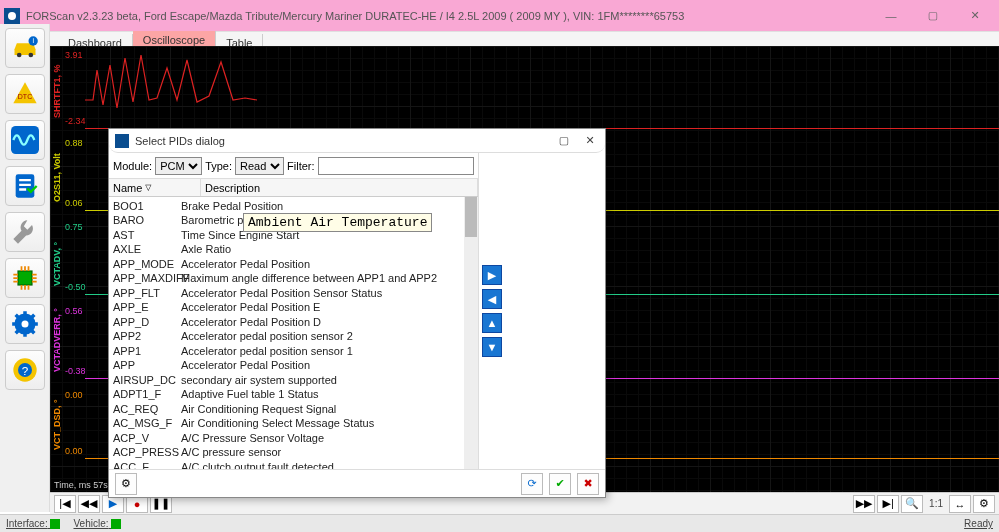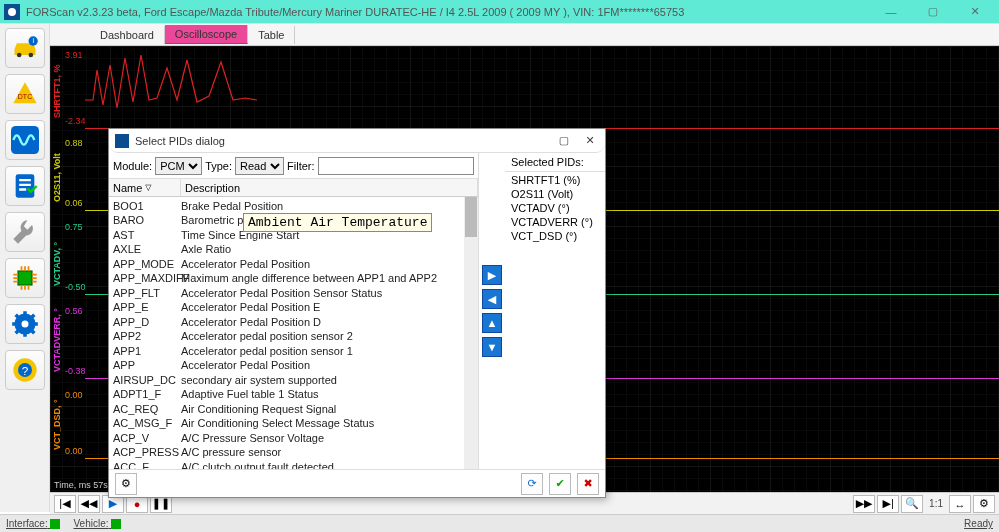--- a/index.html
+++ b/index.html
@@ -1,28 +1,28 @@
 <!DOCTYPE html>
 <html><head>
 <meta charset="utf-8">
 <style>
 * { box-sizing: border-box; margin: 0; padding: 0; font-family: "Segoe UI", Tahoma, sans-serif; }
 body { width: 999px; height: 532px; background: #fff; overflow: hidden; position: relative; font-size: 11px; }
 
 
-.titlebar { height: 24px; background: #5eead4; display: flex; align-items: center; padding: 0 4px; border-bottom: 1px solid #e0e0e0; }
+.titlebar { height: 32px; background: #f9a8d4; display: flex; align-items: center; padding: 0 4px; border-bottom: 1px solid #e0e0e0; }
 .titlebar .icon { width: 16px; height: 16px; margin-right: 6px; }
 .titlebar .title { flex: 1; color: #555; font-size: 11px; }
 .titlebar .winbtns { display: flex; gap: 2px; }
 .titlebar .winbtn { width: 40px; height: 22px; display: flex; align-items: center; justify-content: center; color: #666; }
 
 
-.tabstrip { height: 22px; background: #f5f5f5; display: flex; align-items: center; padding-left: 90px; border-bottom: 1px solid #ccc; }
+.tabstrip { height: 22px; background: #f5f5f5; display: flex; align-items: center; padding-left: 58px; border-bottom: 1px solid #ccc; }
 .tabstrip .tab { padding: 3px 10px; font-size: 11px; color: #333; border-right: 1px solid #ccc; }
-.tabstrip .tab.active { background: #ec4899; border-bottom: 1px solid #4d7c0f; }
+.tabstrip .tab.active { background: #fca5a5; border-bottom: 6px solid #4d7c0f; }
 
 
 .lefttools { position: absolute; left: 0; top: 24px; width: 50px; height: 488px; background: #f0f0f0; display: flex; flex-direction: column; align-items: center; padding-top: 4px; gap: 6px; border-right: 1px solid #ddd; }
 .toolbtn { width: 40px; height: 40px; border: 1px solid #ccc; border-radius: 4px; background: linear-gradient(#fdfdfd,#eee); display: flex; align-items: center; justify-content: center; }
 .toolbtn svg { width: 28px; height: 28px; }
 
 
 .scope { position: absolute; left: 50px; top: 46px; right: 0; bottom: 40px; background: #000; overflow: hidden; }
 .scope-grid { position: absolute; inset: 0;
   background-image:
@@ -55,21 +55,21 @@
 .dlg-title .dt { flex: 1; font-size: 11px; color: #333; }
 .dlg-title .dbtns { display: flex; gap: 8px; }
 .dlg-title .dbtn { width: 18px; height: 18px; display: flex; align-items: center; justify-content: center; color: #444; }
 .dlg-body { flex: 1; display: flex; overflow: hidden; }
 .dlg-left { width: 370px; display: flex; flex-direction: column; border-right: 1px solid #ddd; }
 .dlg-filter { height: 26px; display: flex; align-items: center; padding: 2px 4px; gap: 3px; border-bottom: 1px solid #ddd; font-size: 11px; }
 .dlg-filter select, .dlg-filter input { font-size: 11px; height: 18px; border: 1px solid #888; }
 .dlg-filter input { flex: 1; }
 .dlg-hdr { height: 18px; display: flex; border-bottom: 1px solid #ccc; font-size: 11px; background: #f6f6f6; }
 .dlg-hdr .col { padding: 2px 4px; border-right: 1px solid #ddd; display: flex; align-items: center; gap: 3px; }
-.dlg-hdr .col1 { width: 72px; }
+.dlg-hdr .col1 { width: 92px; }
 .dlg-hdr .col2 { flex: 1; }
 .dlg-list { flex: 1; overflow: hidden; font-size: 11px; position: relative; }
 .dlg-row { display: flex; height: 14.5px; align-items: flex-end; }
 .dlg-row .c1 { width: 72px; padding-left: 4px; color: #222; }
 .dlg-row .c2 { flex: 1; color: #222; }
 .dlg-scroll { position: absolute; right: 0; top: 0; bottom: 0; width: 14px; background: #eee; }
 .dlg-scroll .thumb { position: absolute; top: 0; height: 40px; left: 1px; right: 1px; background: #bbb; }
 .tooltip { position: absolute; background: #fffde7; border: 1px solid #888; padding: 1px 4px; font-size: 13px; z-index: 10; font-family: Liberation Mono, monospace; }
 
 .dlg-mid { width: 26px; display: flex; flex-direction: column; align-items: center; justify-content: center; gap: 4px; }
@@ -329,30 +329,20 @@
           </div>
           <div class="tooltip" style="left:134px;top:16px">Ambient Air Temperature</div>
         </div>
     </div>
     <div class="dlg-mid">
       <div class="mvbtn">▶</div>
       <div class="mvbtn">◀</div>
       <div class="mvbtn">▲</div>
       <div class="mvbtn">▼</div>
     </div>
-    <div class="dlg-right">
-      <div class="dlg-right-hdr">Selected PIDs:</div>
-      <div class="dlg-right-list" id="sel-list">
-          <div>SHRTFT1 (%)</div>
-          <div>O2S11 (Volt)</div>
-          <div>VCTADV (°)</div>
-          <div>VCTADVERR (°)</div>
-          <div>VCT_DSD (°)</div>
-        </div>
-    </div>
   </div>
   <div class="dlg-foot">
     <div class="fbtn">⚙</div>
     <div class="fspacer"></div>
     <div class="fbtn" style="color:#06c">⟳</div>
     <div class="fbtn" style="color:#0a0">✔</div>
     <div class="fbtn" style="color:#c00">✖</div>
   </div>
 </div>
 

